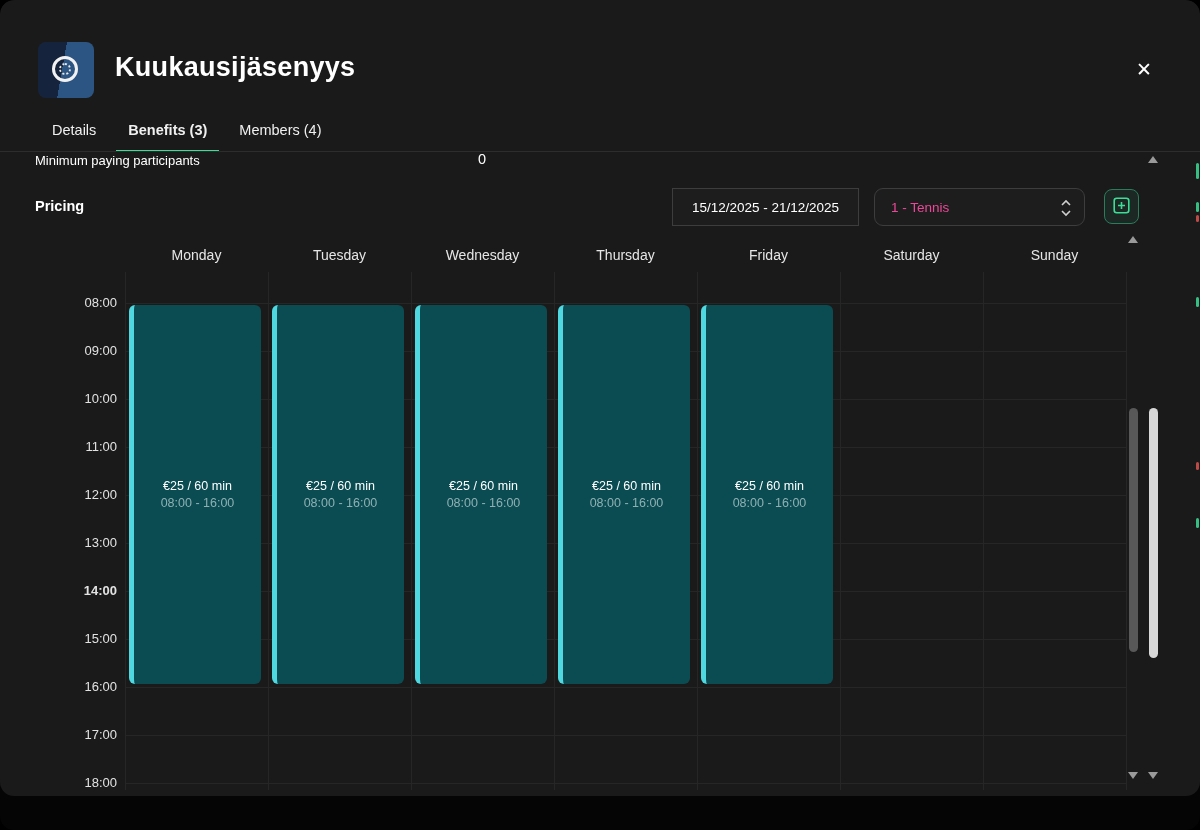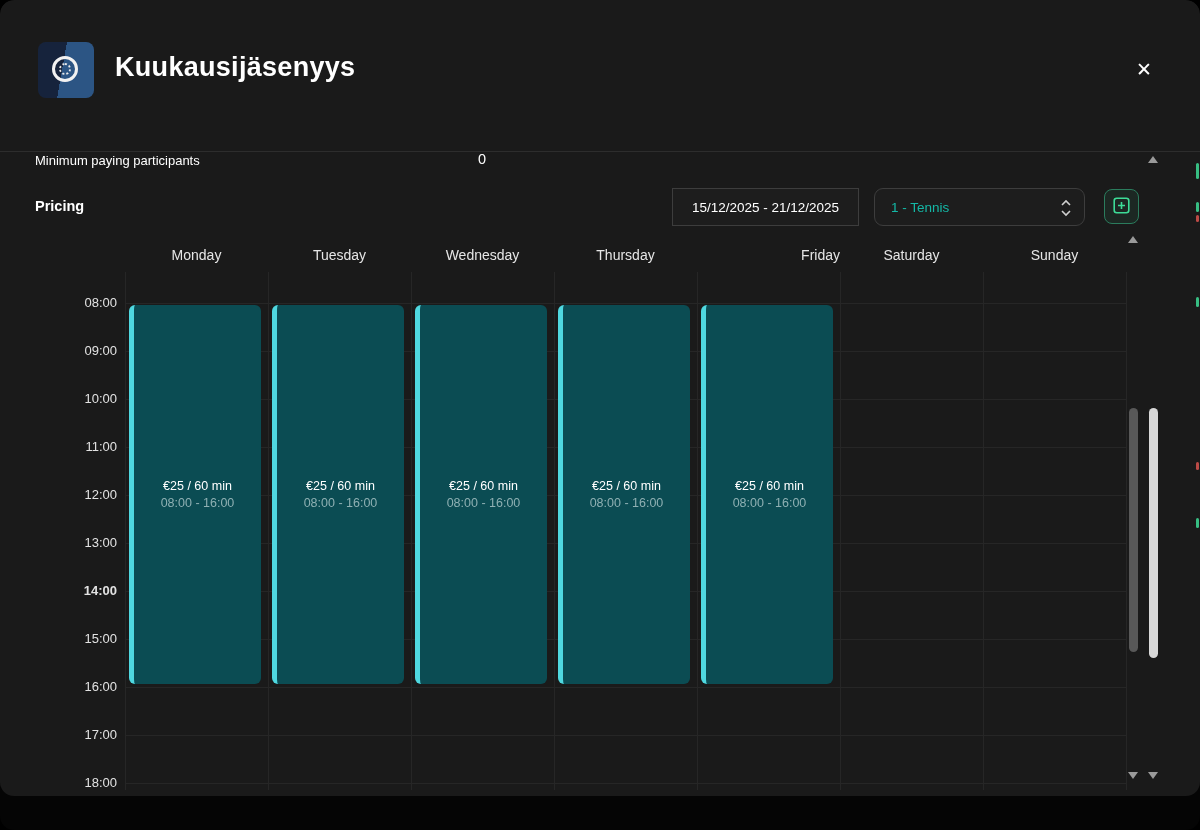--- a/index.html
+++ b/index.html
@@ -63,21 +63,21 @@
   
   .date-range-btn{
     position:absolute;left:672px;top:188px;width:187px;height:38px;
     border:1px solid #3d3d3d;border-radius:0;background:#1d1d1d;
     color:#ffffff;font-size:13.5px;text-align:center;cursor:pointer;
     font-family:inherit;
   }
   .court-select{
     position:absolute;left:874px;top:188px;width:211px;height:38px;
     border:1px solid #3d3d3d;border-radius:9px;background:#1d1d1d;
-    color:#14b8a6;font-size:13.5px;text-align:left;cursor:pointer;
+    color:#ec4899;font-size:13.5px;text-align:left;cursor:pointer;
     padding:0 24px 0 16px;box-sizing:border-box;
     font-family:inherit;
   }
   .court-select .chevrons{
     position:absolute;right:12px;top:9px;width:12px;height:20px;color:#cfcfcf;
   }
   .add-btn{
     position:absolute;left:1104px;top:189px;width:35px;height:35px;
     border:1px solid #2b7c5d;border-radius:8px;
     background:rgba(61,220,151,.07);cursor:pointer;
@@ -126,20 +126,25 @@
 
 <div class="window">
   <div class="modal">
 
     <div class="logo">
       <div class="emblem"></div>
     </div>
     <div class="title">Kuukausijäsenyys</div>
     <button class="close-btn">✕</button>
 
+    <div class="tabs">
+      <button class="tab">Details</button>
+      <button class="tab active">Benefits (3)</button>
+      <button class="tab">Members (4)</button>
+    </div>
     <div class="tabs-divider"></div>
 
     <div class="min-label">Minimum paying participants</div>
     <div class="min-value">0</div>
 
     <div class="pricing-heading">Pricing</div>
     <button class="date-range-btn">15/12/2025 - 21/12/2025</button>
     <button class="court-select">
       <span>1 - Tennis</span>
       <span class="chevrons">
@@ -157,21 +162,21 @@
           <line x1="5" y1="8.5" x2="12" y2="8.5" stroke="#3ddc97" stroke-width="1.6"></line>
         </svg>
       </span>
     </button>
 
     <div id="calendar">
         <div class="day-label" style="left: 125px; width: 143px;">Monday</div>
         <div class="day-label" style="left: 268px; width: 143px;">Tuesday</div>
         <div class="day-label" style="left: 411px; width: 143px;">Wednesday</div>
         <div class="day-label" style="left: 554px; width: 143px;">Thursday</div>
-        <div class="day-label" style="left: 697px; width: 143px; text-align: right;">Friday</div>
+        <div class="day-label" style="left: 697px; width: 143px;">Friday</div>
         <div class="day-label" style="left: 840px; width: 143px;">Saturday</div>
         <div class="day-label" style="left: 983px; width: 143px;">Sunday</div>
         <div class="vline" style="left: 125px; top: 272px; height: 518px;"></div>
         <div class="vline" style="left: 268px; top: 272px; height: 518px;"></div>
         <div class="vline" style="left: 411px; top: 272px; height: 518px;"></div>
         <div class="vline" style="left: 554px; top: 272px; height: 518px;"></div>
         <div class="vline" style="left: 697px; top: 272px; height: 518px;"></div>
         <div class="vline" style="left: 840px; top: 272px; height: 518px;"></div>
         <div class="vline" style="left: 983px; top: 272px; height: 518px;"></div>
         <div class="vline" style="left: 1126px; top: 272px; height: 518px;"></div>

